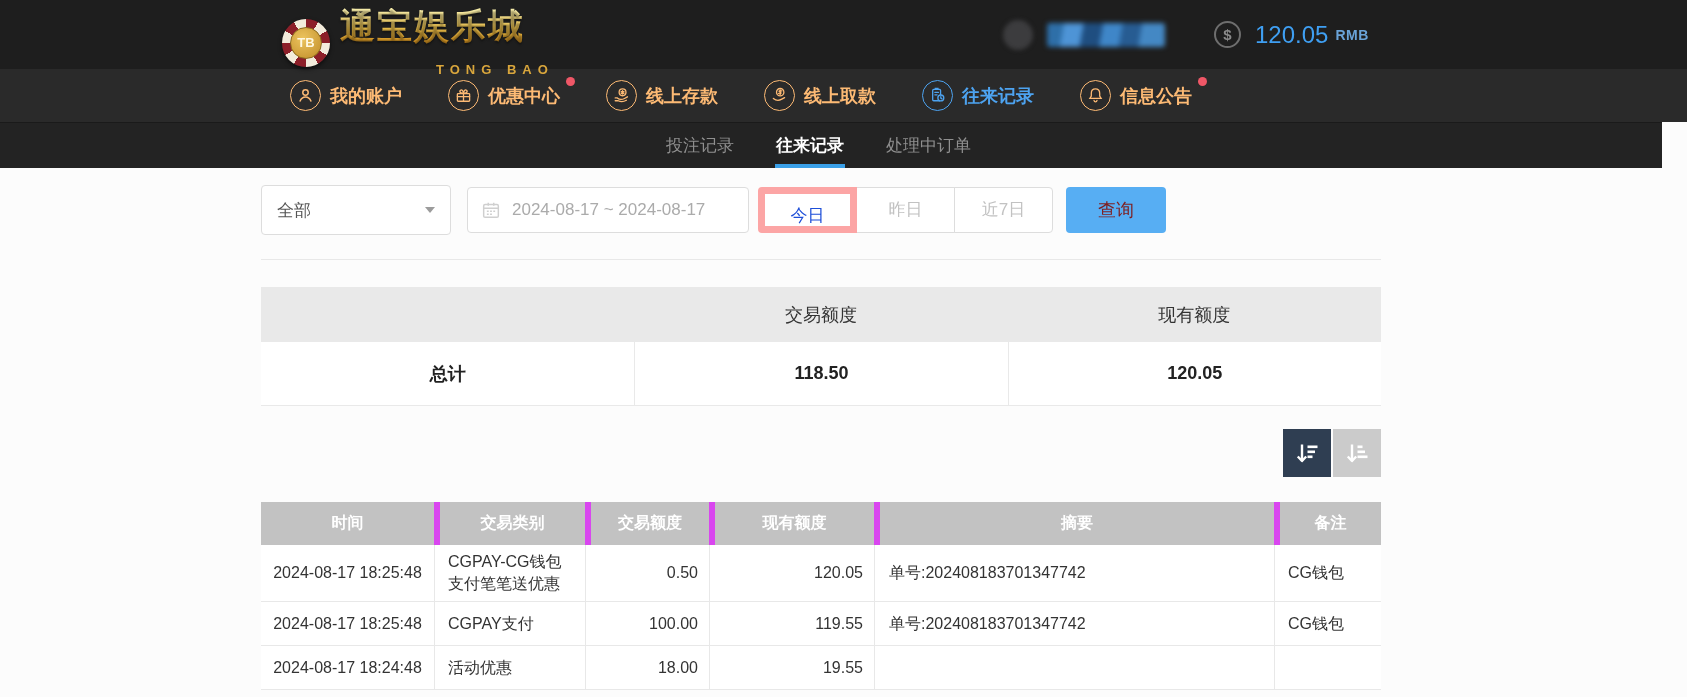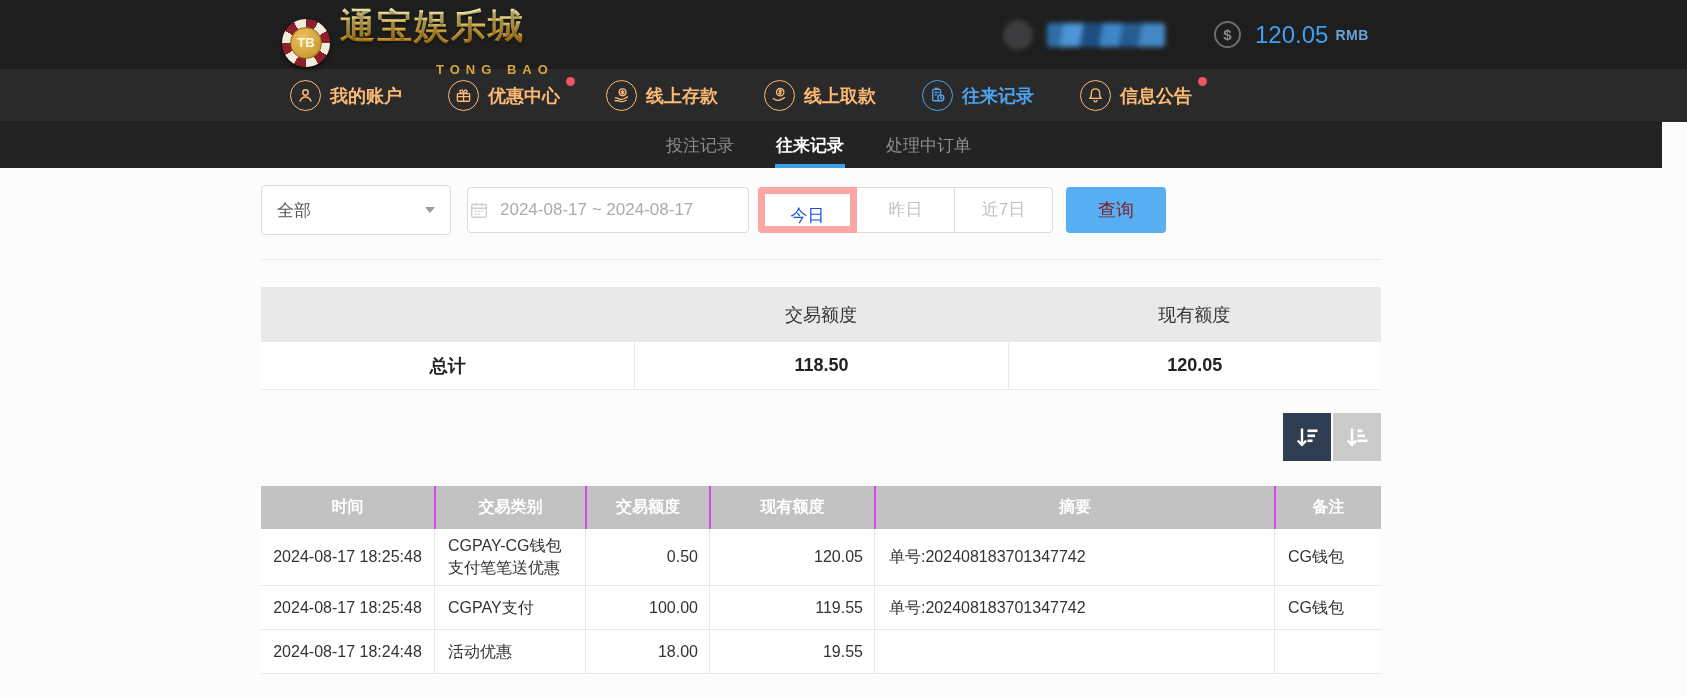--- a/index.html
+++ b/index.html
@@ -60,21 +60,21 @@
 
   
   .content { width:1120px; margin-left:261px; }
   .filter-row { margin-top:17px; display:flex; align-items:center; }
   .select-control { width:190px; height:50px; border:1px solid #ddd; border-radius:4px; background:#fff;
     display:flex; align-items:center; justify-content:space-between; padding:0 15px; cursor:pointer; }
   .select-value { color:#555; font-size:17px; }
   .caret-down { width:0; height:0; border-left:5.5px solid transparent; border-right:5.5px solid transparent;
     border-top:6.5px solid #9c9c9c; }
   .date-control { margin-left:16px; width:282px; height:46px; border:1px solid #ddd; border-radius:4px;
-    background:#fff; display:flex; align-items:center; gap:10px; cursor:pointer; }
+    background:#fff; display:flex; align-items:center; padding-left:12px; gap:10px; cursor:pointer; }
   .date-control svg { width:22px; height:22px; }
   .date-value { color:#ababab; font-size:17px; }
   .range-group { margin-left:9px; display:flex; }
   .range-btn { width:99px; height:46px; line-height:44px; text-align:center; background:#fff;
     border:1px solid #ddd; color:#c2c2c2; font-size:17px; cursor:pointer; }
   .range-btn + .range-btn { margin-left:-1px; }
   .range-btn:first-child { border-radius:4px 0 0 4px; }
   .range-btn:last-child { border-radius:0 4px 4px 0; }
   .range-btn.active { border:7px solid #fca5a5; color:#1d4ed8; position:relative; z-index:1; border-radius:4px 0 0 4px; }
   .search-btn { margin-left:13px; width:100px; height:46px; border:none; border-radius:4px;
@@ -82,39 +82,39 @@
     font-family:"Liberation Sans","DejaVu Sans",sans-serif; }
 
   .divider { margin-top:24px; height:1px; background:#e8e8e8; }
 
   
   .summary { margin-top:27px; }
   .sum-grid { display:grid; grid-template-columns:1fr 1fr 1fr; }
   .sum-head { background:#e9e9e9; height:55px; }
   .sum-head .s-cell { display:flex; align-items:center; justify-content:center;
     color:#333; font-size:18px; }
-  .sum-body { background:#fff; height:48px; border-bottom:1px solid #e9e9e9; }
+  .sum-body { background:#fff; height:64px; border-bottom:1px solid #e9e9e9; }
   .sum-body .s-cell { display:flex; align-items:center; justify-content:center;
     color:#222; font-size:18px; font-weight:600; }
   .sum-body .s-cell + .s-cell { border-left:1px solid #e9e9e9; }
 
   
   .sort-row { margin-top:23px; display:flex; justify-content:flex-end; gap:2px; }
   .sort-btn { width:48px; height:48px; display:flex; align-items:center; justify-content:center;
     cursor:pointer; border:none; }
   .sort-desc-btn { background:#2f3e52; }
   .sort-asc-btn { background:#cbcbcb; }
 
   
   .records { margin-top:25px; }
   .rec-grid { display:grid; grid-template-columns:173px 151px 124px 165px 400px 107px; }
   .rec-head { background:#c2c2c2; height:43px; }
   .rec-head .r-cell { display:flex; align-items:center; justify-content:center;
     color:#fff; font-size:16px; font-weight:bold; }
-  .rec-head .r-cell + .r-cell { border-left:2px solid #d946ef; }
+  .rec-head .r-cell + .r-cell { border-left:6px solid #d946ef; }
   .rec-row { background:#fff; border-bottom:1px solid #e8e8e8; min-height:44px; }
   .rec-row:first-of-type { min-height:55px; }
   .rec-row .r-cell { display:flex; align-items:center; color:#333; font-size:16px;
     padding:6px 0; line-height:22px; }
   .rec-row .r-cell + .r-cell { border-left:1px solid #e8e8e8; }
   .rec-row .c1 { justify-content:center; }
   .rec-row .c2 { justify-content:flex-start; padding-left:13px; padding-right:8px; }
   .rec-row .c3 { justify-content:flex-end; padding-right:11px; }
   .rec-row .c4 { justify-content:flex-end; padding-right:11px; }
   .rec-row .c5 { justify-content:flex-start; padding-left:14px; }

